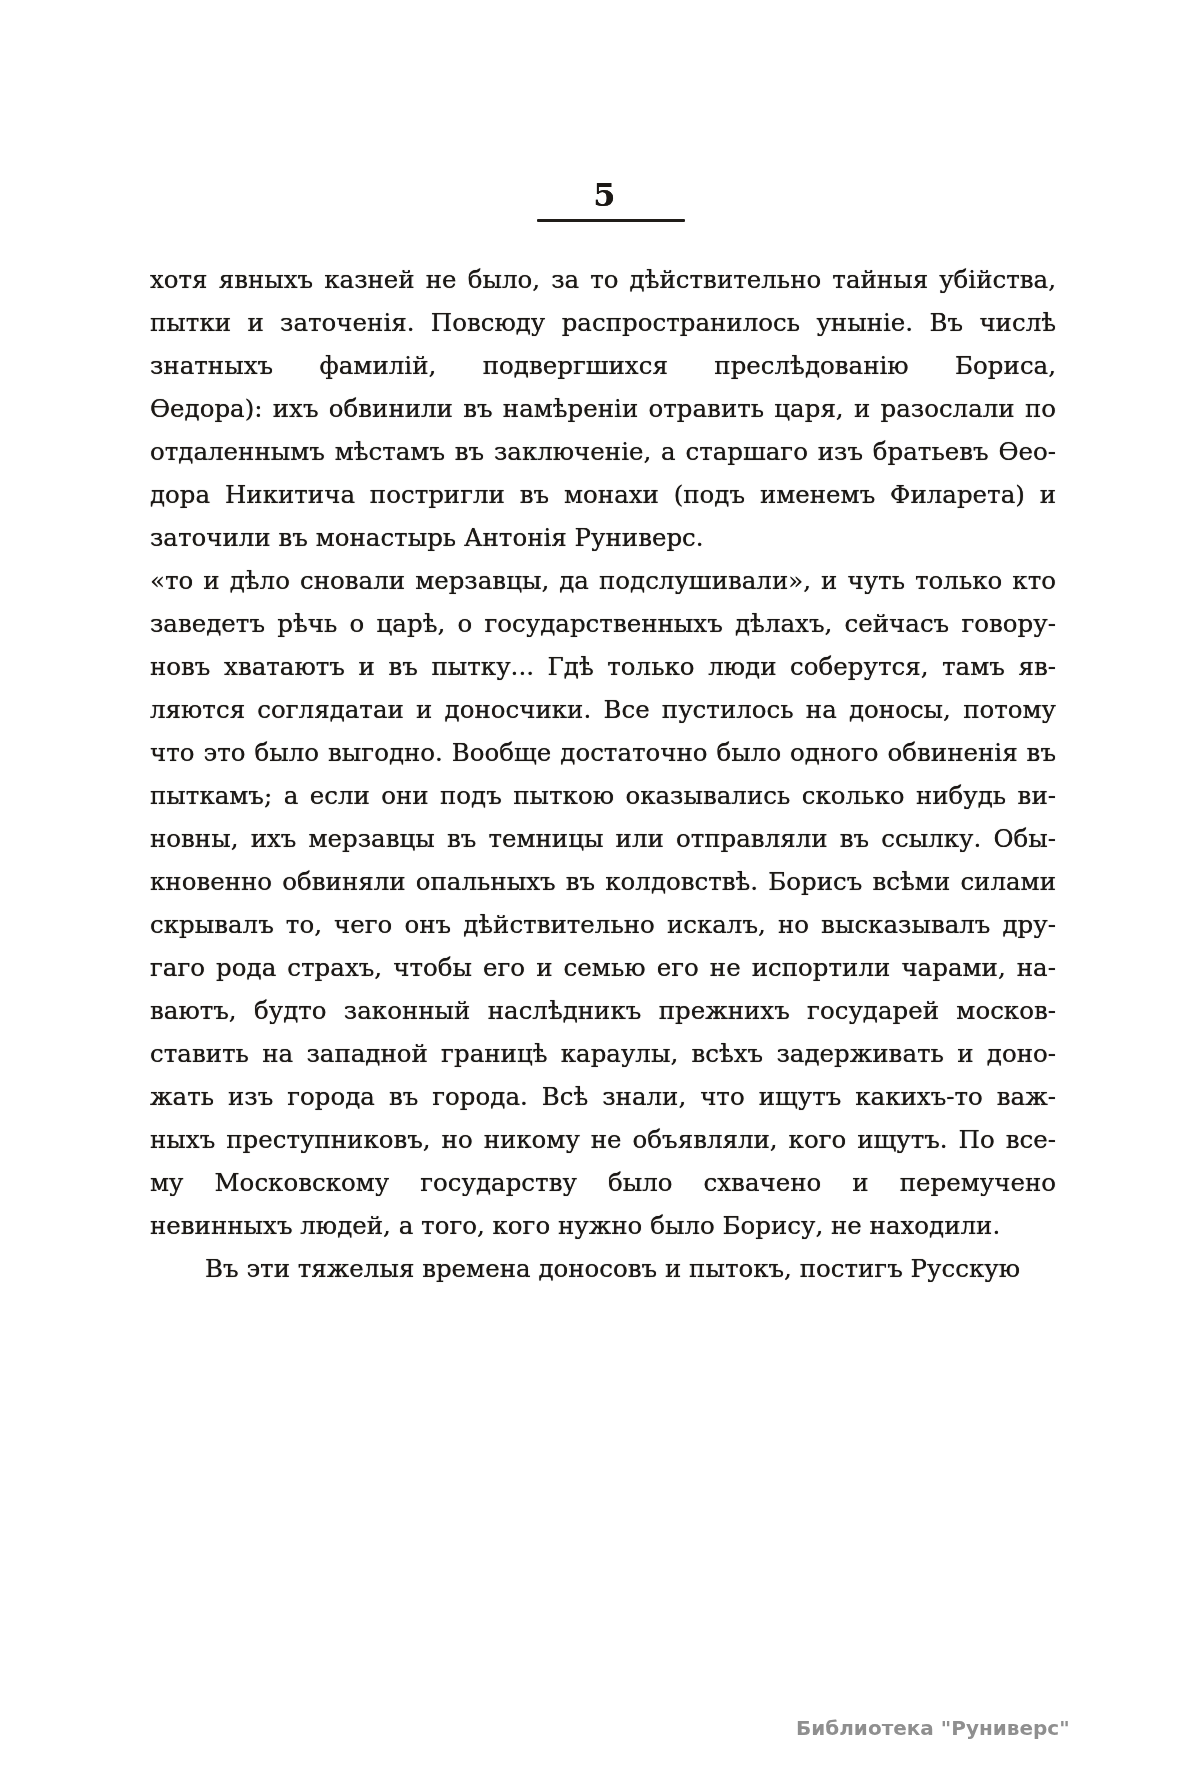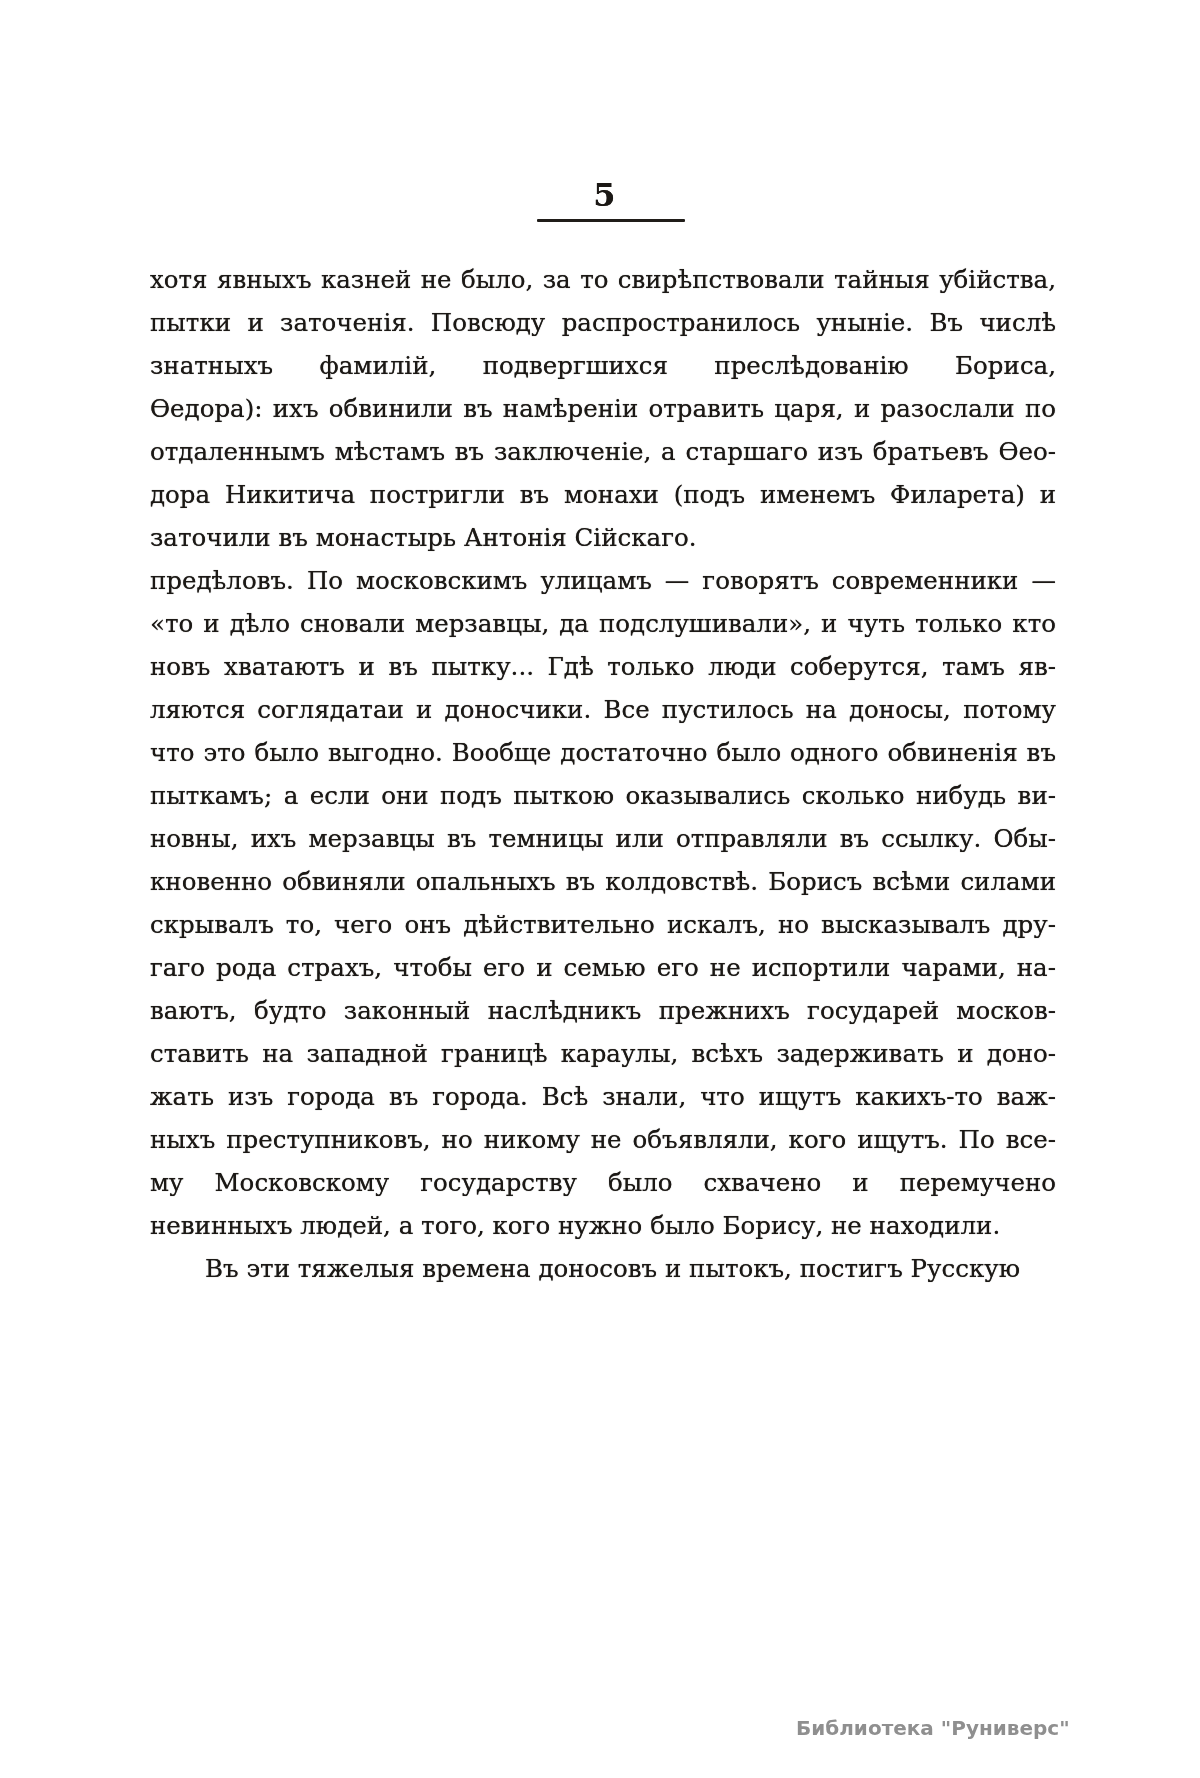--- a/index.html
+++ b/index.html
@@ -73,29 +73,29 @@
     white-space: nowrap;
   }
 </style>
 </head>
 <body>
 
 <div class="page">
   <div class="page-number">5</div>
   <div class="header-rule"></div>
   <main class="text-block" id="text-block">
-      <div class="line just">хотя явныхъ казней не было, за то свирѣпствовали тайныя убійства,</div>
+      <div class="line just">хотя явныхъ казней не было, за то дѣйствительно тайныя убійства,</div>
       <div class="line just">пытки и заточенія. Повсюду распространилось уныніе. Въ числѣ</div>
       <div class="line just">знатныхъ фамилій, подвергшихся преслѣдованію Бориса, находились</div>
       <div class="line just">Ѳедора): ихъ обвинили въ намѣреніи отравить царя, и разослали по</div>
       <div class="line just">отдаленнымъ мѣстамъ въ заключеніе, а старшаго изъ братьевъ Ѳео-</div>
       <div class="line just">дора Никитича постригли въ монахи (подъ именемъ Филарета) и</div>
-      <div class="line">заточили въ монастырь Антонія Сійскаго.</div>
-      <div class="line just">предѣловъ. По московскимъ улицамъ — говорятъ современники —</div>
+      <div class="line">заточили въ монастырь Антонія Руниверс.</div>
       <div class="line just">«то и дѣло сновали мерзавцы, да подслушивали», и чуть только кто</div>
+      <div class="line just">заведетъ рѣчь о царѣ, о государственныхъ дѣлахъ, сейчасъ говору-</div>
       <div class="line just">новъ хватаютъ и въ пытку... Гдѣ только люди соберутся, тамъ яв-</div>
       <div class="line just">ляются соглядатаи и доносчики. Все пустилось на доносы, потому</div>
       <div class="line just">что это было выгодно. Вообще достаточно было одного обвиненія въ</div>
       <div class="line just">пыткамъ; а если они подъ пыткою оказывались сколько нибудь ви-</div>
       <div class="line just">новны, ихъ мерзавцы въ темницы или отправляли въ ссылку. Обы-</div>
       <div class="line just">кновенно обвиняли опальныхъ въ колдовствѣ. Борисъ всѣми силами</div>
       <div class="line just">скрывалъ то, чего онъ дѣйствительно искалъ, но высказывалъ дру-</div>
       <div class="line just">гаго рода страхъ, чтобы его и семью его не испортили чарами, на-</div>
       <div class="line just">ваютъ, будто законный наслѣдникъ прежнихъ государей москов-</div>
       <div class="line just">ставить на западной границѣ караулы, всѣхъ задерживать и доно-</div>

